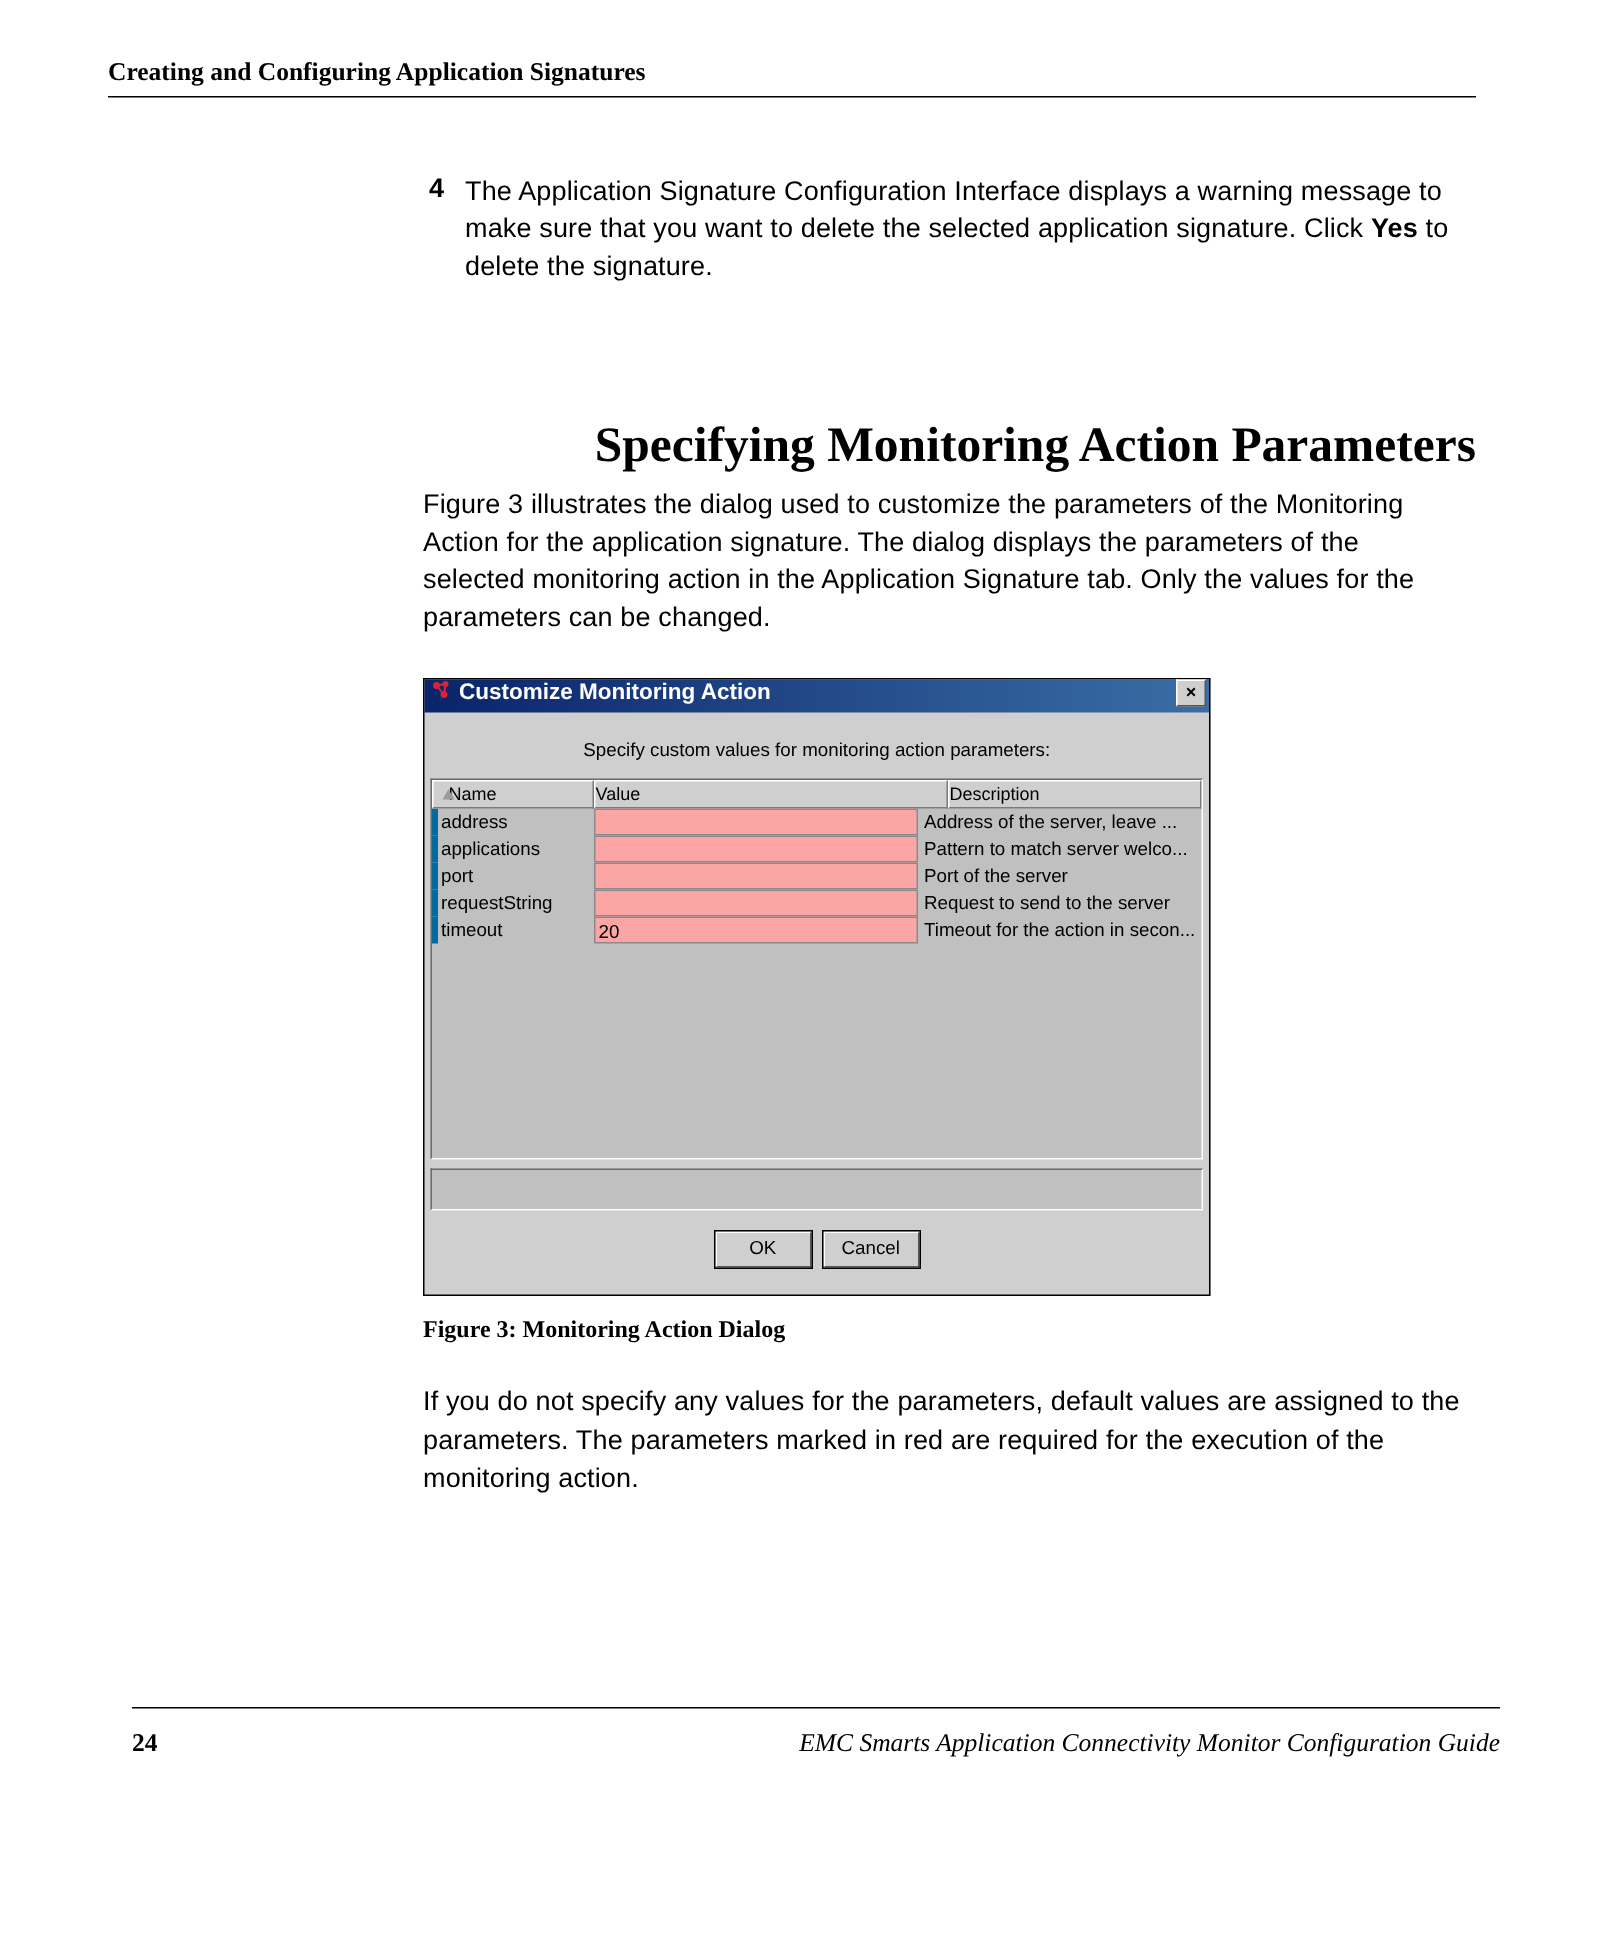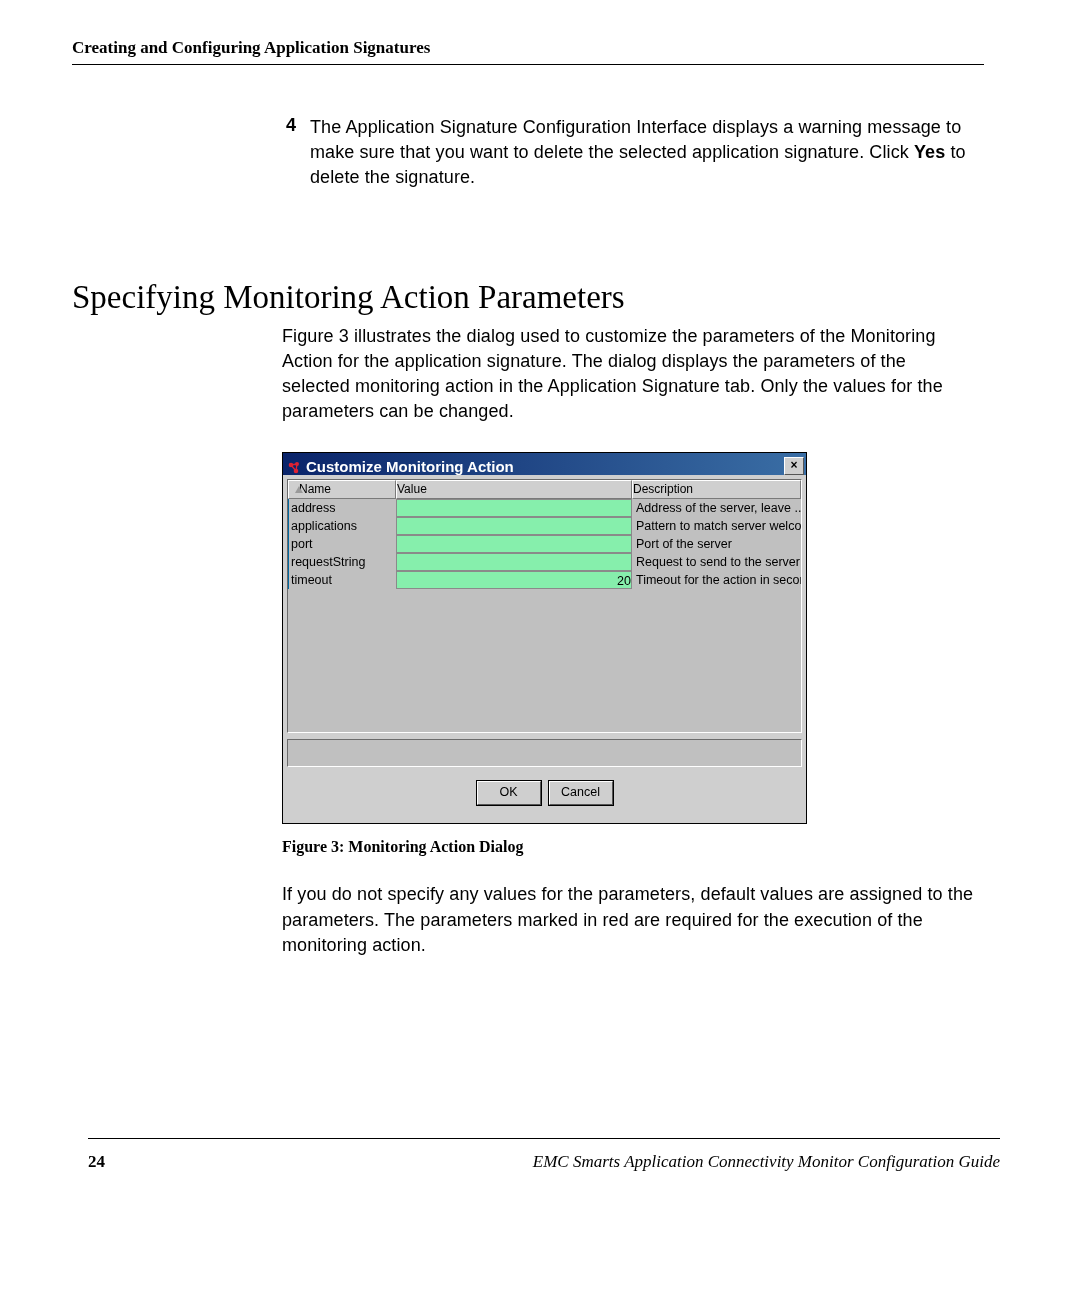--- a/index.html
+++ b/index.html
@@ -47,45 +47,46 @@
   .body-para {
     font-family: Arial, Helvetica, sans-serif;
     font-size: 18px;
     line-height: 1.4;
     font-weight: 200;
     letter-spacing: 0.1px;
   }
   .yes-bold { font-weight: 700; }
   .h1 {
     font-family: Georgia, "Times New Roman", serif;
-    font-weight: 400;
+    font-weight: 700;
     font-size: 33px;
     margin-top: 88px;
     margin-bottom: 8px;
+    text-align: right;
   }
   .section-body {
     margin-left: 210px;
     width: 694px;
   }
   .section-body .body-para { margin-bottom: 22px; }
 
   
   .dialog-wrap {
     margin-left: 210px;
     width: 525px;
     margin-top: 28px;
   }
   .dialog {
     border: 1px solid #000;
     background: #cfcfcf;
   }
   .titlebar {
     height: 22px;
     display: flex;
-    align-items: flex-end;
+    align-items: flex-start;
     background: linear-gradient(to right, #0a246a, #3a6ea5);
     color: #fff;
     font-family: Tahoma, Arial, sans-serif;
     font-weight: 700;
     font-size: 15px;
     padding: 0 2px 0 4px;
   }
   .titlebar .app-icon {
     width: 14px; height: 14px;
     margin-right: 5px;
@@ -162,31 +163,30 @@
     display: flex;
     height: 18px;
     line-height: 18px;
   }
   .td {
     box-sizing: border-box;
     overflow: hidden;
     white-space: nowrap;
     padding-left: 2px;
   }
-  .td.name { width: 108px; border-left: 1px solid #0369a1; }
+  .td.name { width: 108px; border-left: 4px solid #0369a1; }
   .td.value {
-    width: 236px;
-    background: #86efac;
+    width: 216px;
+    background: #fca5a5;
     border-top: 1px solid #8a8a8a;
     border-left: 1px solid #8a8a8a;
     border-right: 1px solid #8a8a8a;
     border-bottom: 1px solid #8a8a8a;
     height: 18px;
     margin-top: 0;
-    text-align: right;
   }
   .td.desc { flex: 1; padding-left: 4px; }
   .status-panel {
     margin-top: 6px;
     border-top: 1px solid #6b6b6b;
     border-left: 1px solid #6b6b6b;
     border-right: 1px solid #fff;
     border-bottom: 1px solid #fff;
     height: 26px;
     background: #c0c0c0;
@@ -276,20 +276,21 @@
             <circle cx="4" cy="4" r="2.3" fill="#d23"></circle>
             <circle cx="10" cy="3" r="2" fill="#d23"></circle>
             <circle cx="9" cy="10" r="2.3" fill="#d23"></circle>
             <path d="M4 4 L10 3 M4 4 L9 10 M10 3 L9 10" stroke="#d23" stroke-width="1.3" fill="none"></path>
           </svg>
         </span>
         <span class="title-text">Customize Monitoring Action</span>
         <span class="close-btn">×</span>
       </div>
       <div class="dialog-inner">
+        <div class="instr">Specify custom values for monitoring action parameters:</div>
 
         <div class="table-panel">
           <div class="thead">
             <div class="th name">
               <span class="sort-glyph"></span>
               <span>Name</span>
             </div>
             <div class="th value">Value</div>
             <div class="th desc">Description</div>
           </div>

